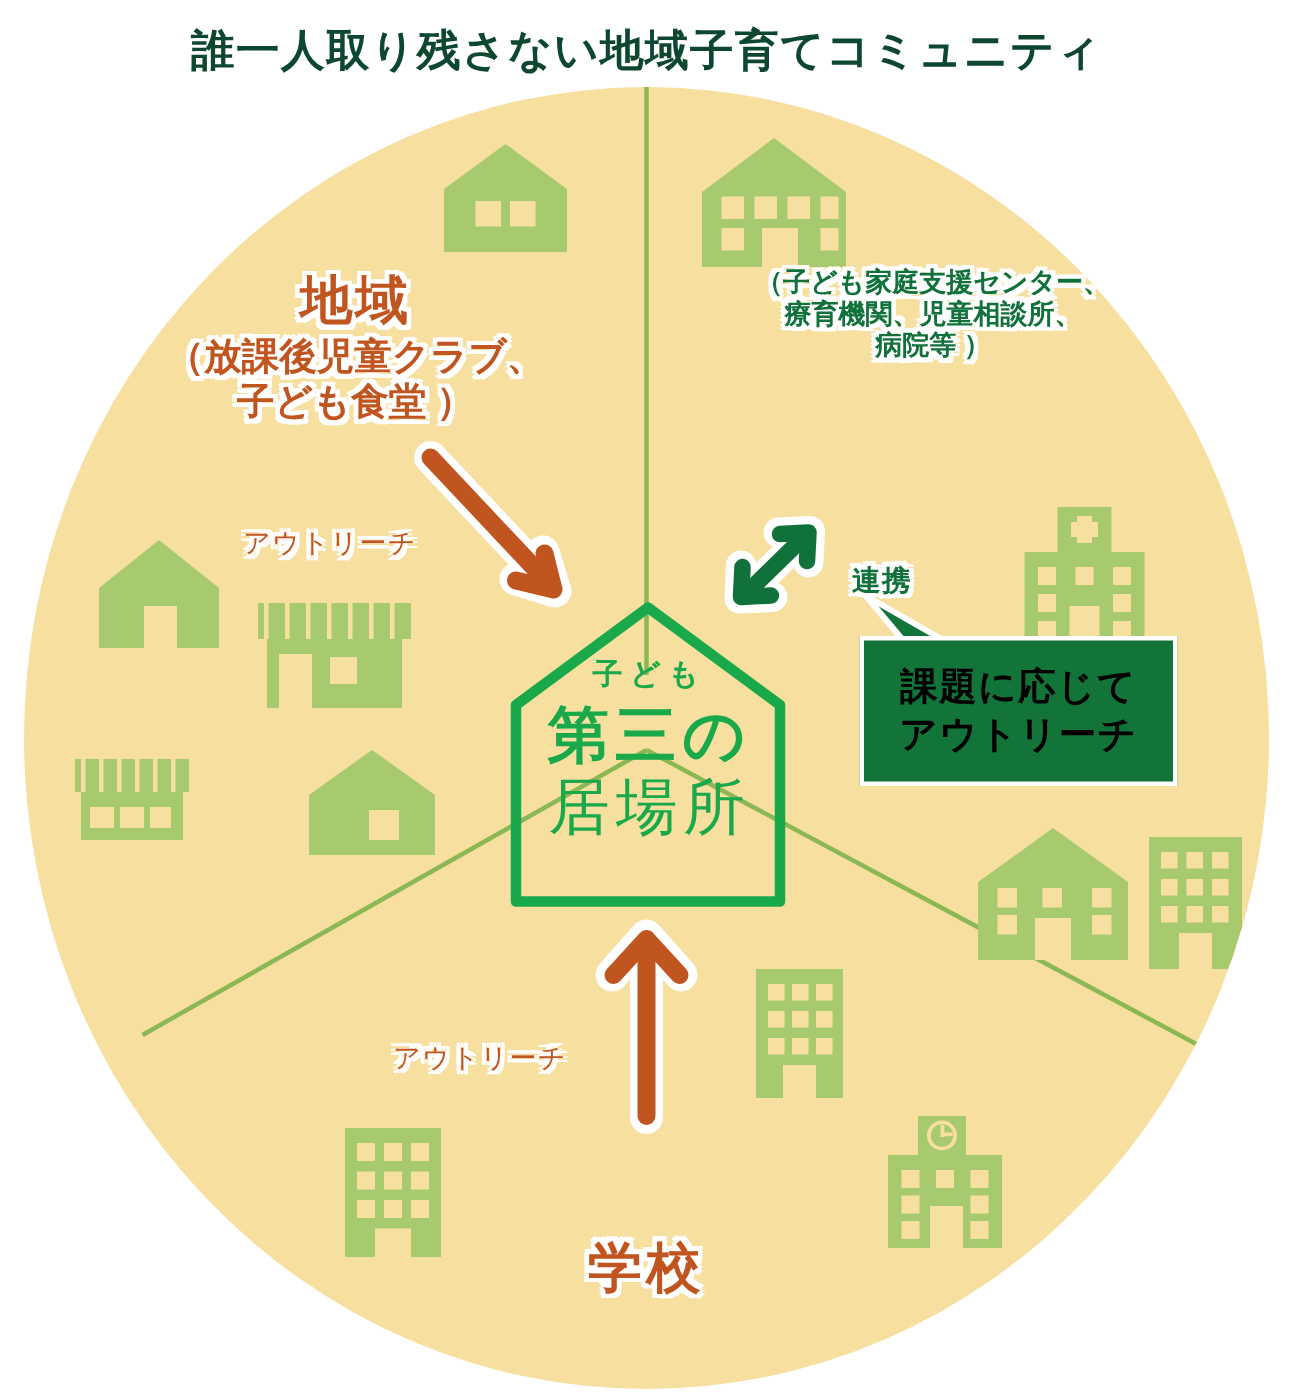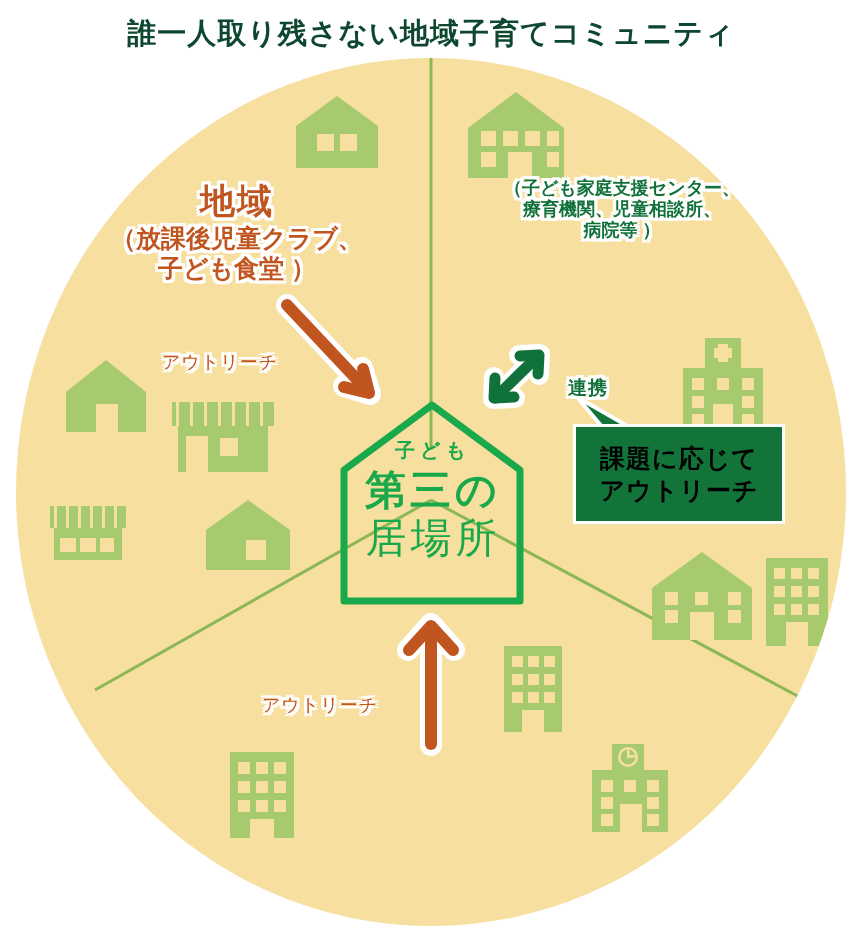--- a/index.html
+++ b/index.html
@@ -298,20 +298,21 @@
     <span class="sub">子ども食堂 ）</span>
   </div>
 
   <div class="lbl green-txt" id="lbl-senmon">
     <span class="sub">（子ども家庭支援センター、</span>
     <span class="sub">療育機関、児童相談所、</span>
     <span class="sub">病院等 ）</span>
   </div>
 
   <div class="lbl orange-txt" id="lbl-gakkou">
+    <span class="big">学校</span>
   </div>
 
   <div class="lbl orange-txt outreach" id="lbl-outreach-1">アウトリーチ</div>
 
   <div class="lbl orange-txt outreach" id="lbl-outreach-2">アウトリーチ</div>
 
   <div class="lbl green-txt" id="lbl-renkei">連携</div>
 
   <div id="house-text">
     <span class="kodomo">子ども</span>

